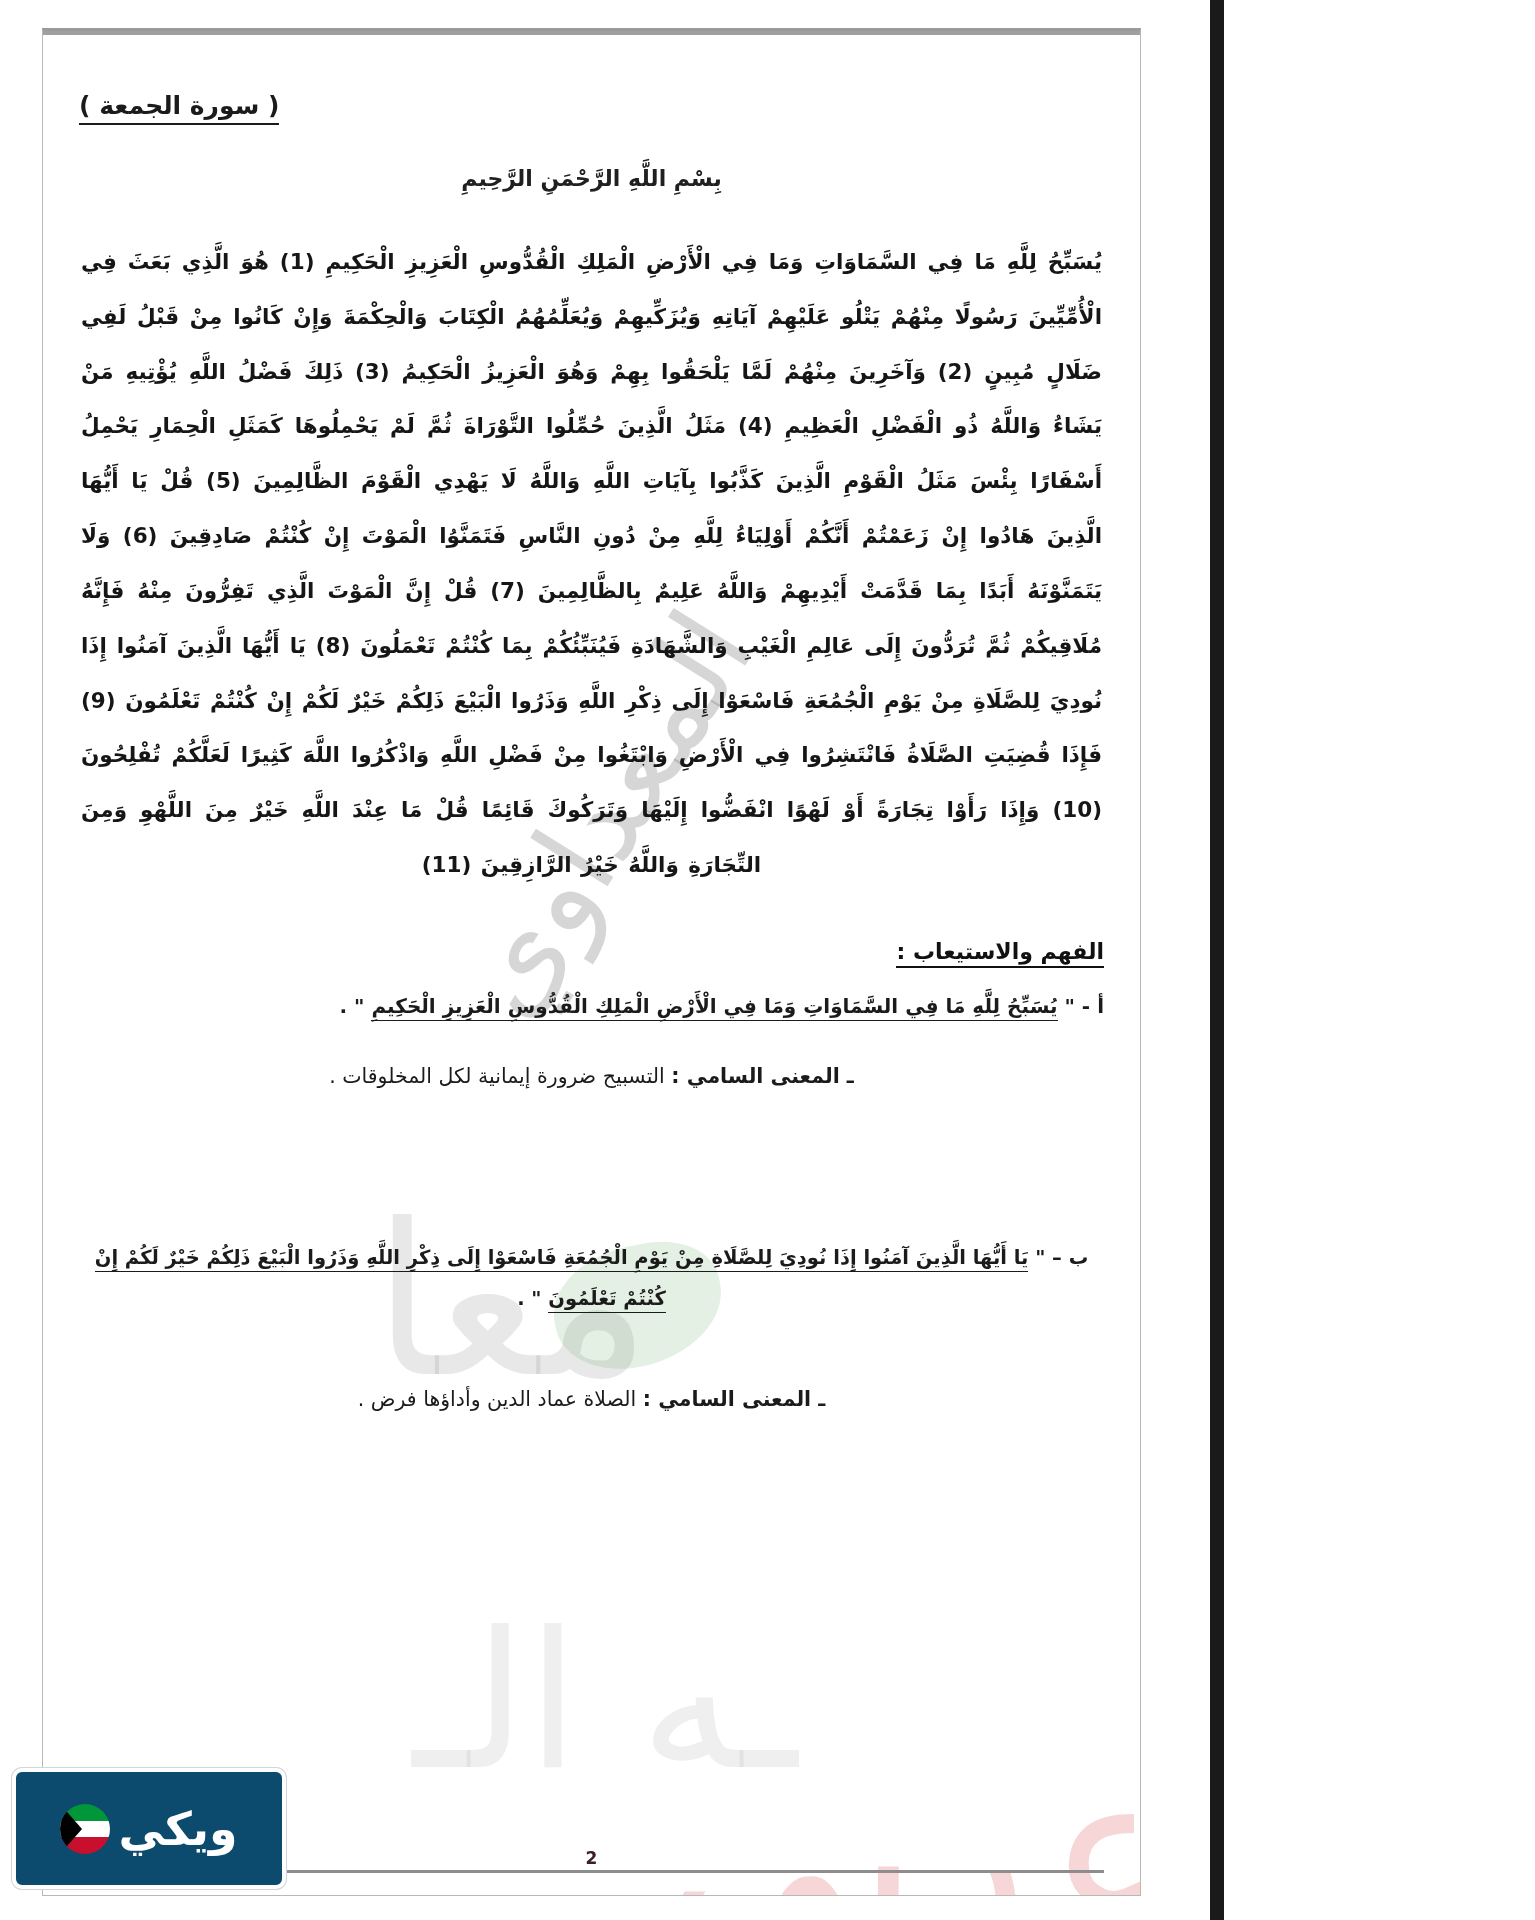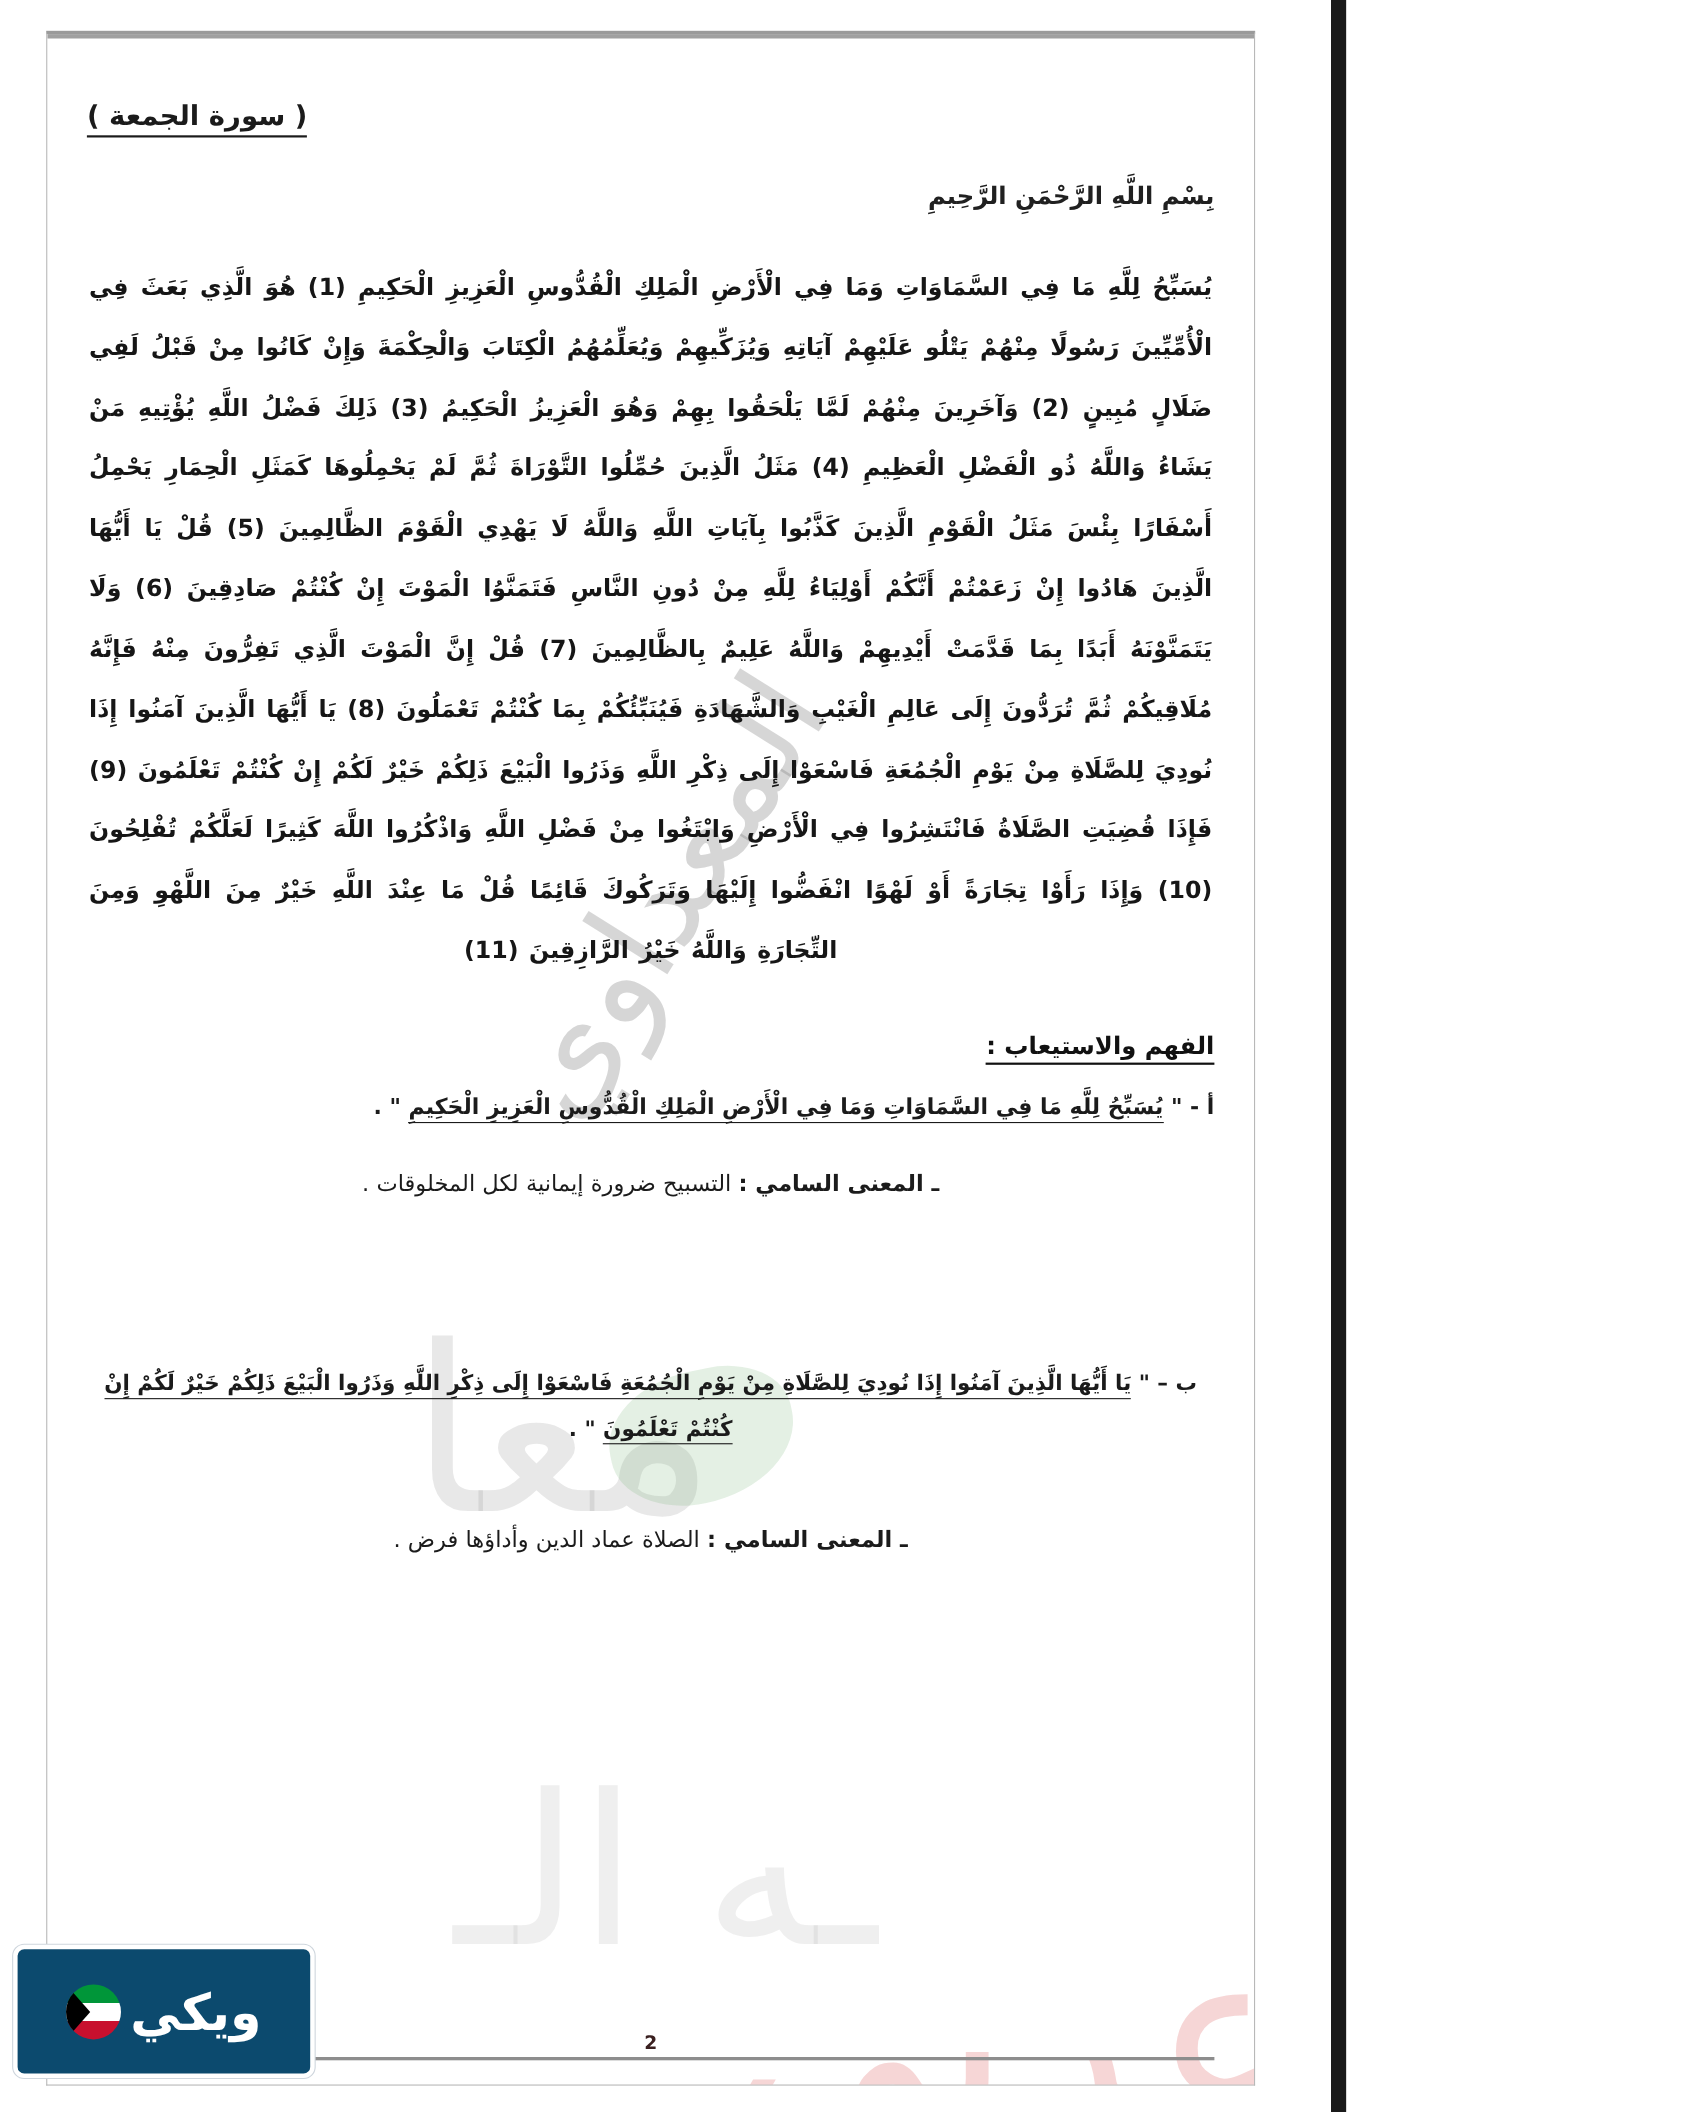--- a/index.html
+++ b/index.html
@@ -128,21 +128,21 @@
     font-weight: bold;
     font-size: 25px;
     color: #1b1b1b;
     margin: 26px 0 0 0;
   }
   .doc-title span {
     border-bottom: 2px solid #1b1b1b;
     padding-bottom: 3px;
   }
   .basmala {
-    text-align: right;
+    text-align: center;
     font-size: 22px;
     color: #202020;
     margin: 46px 0 0 0;
     font-weight: bold;
   }
   .quran-block {
     margin: 44px 2px 0 2px;
     font-size: 21.5px;
     line-height: 2.55;
     color: #161616;

